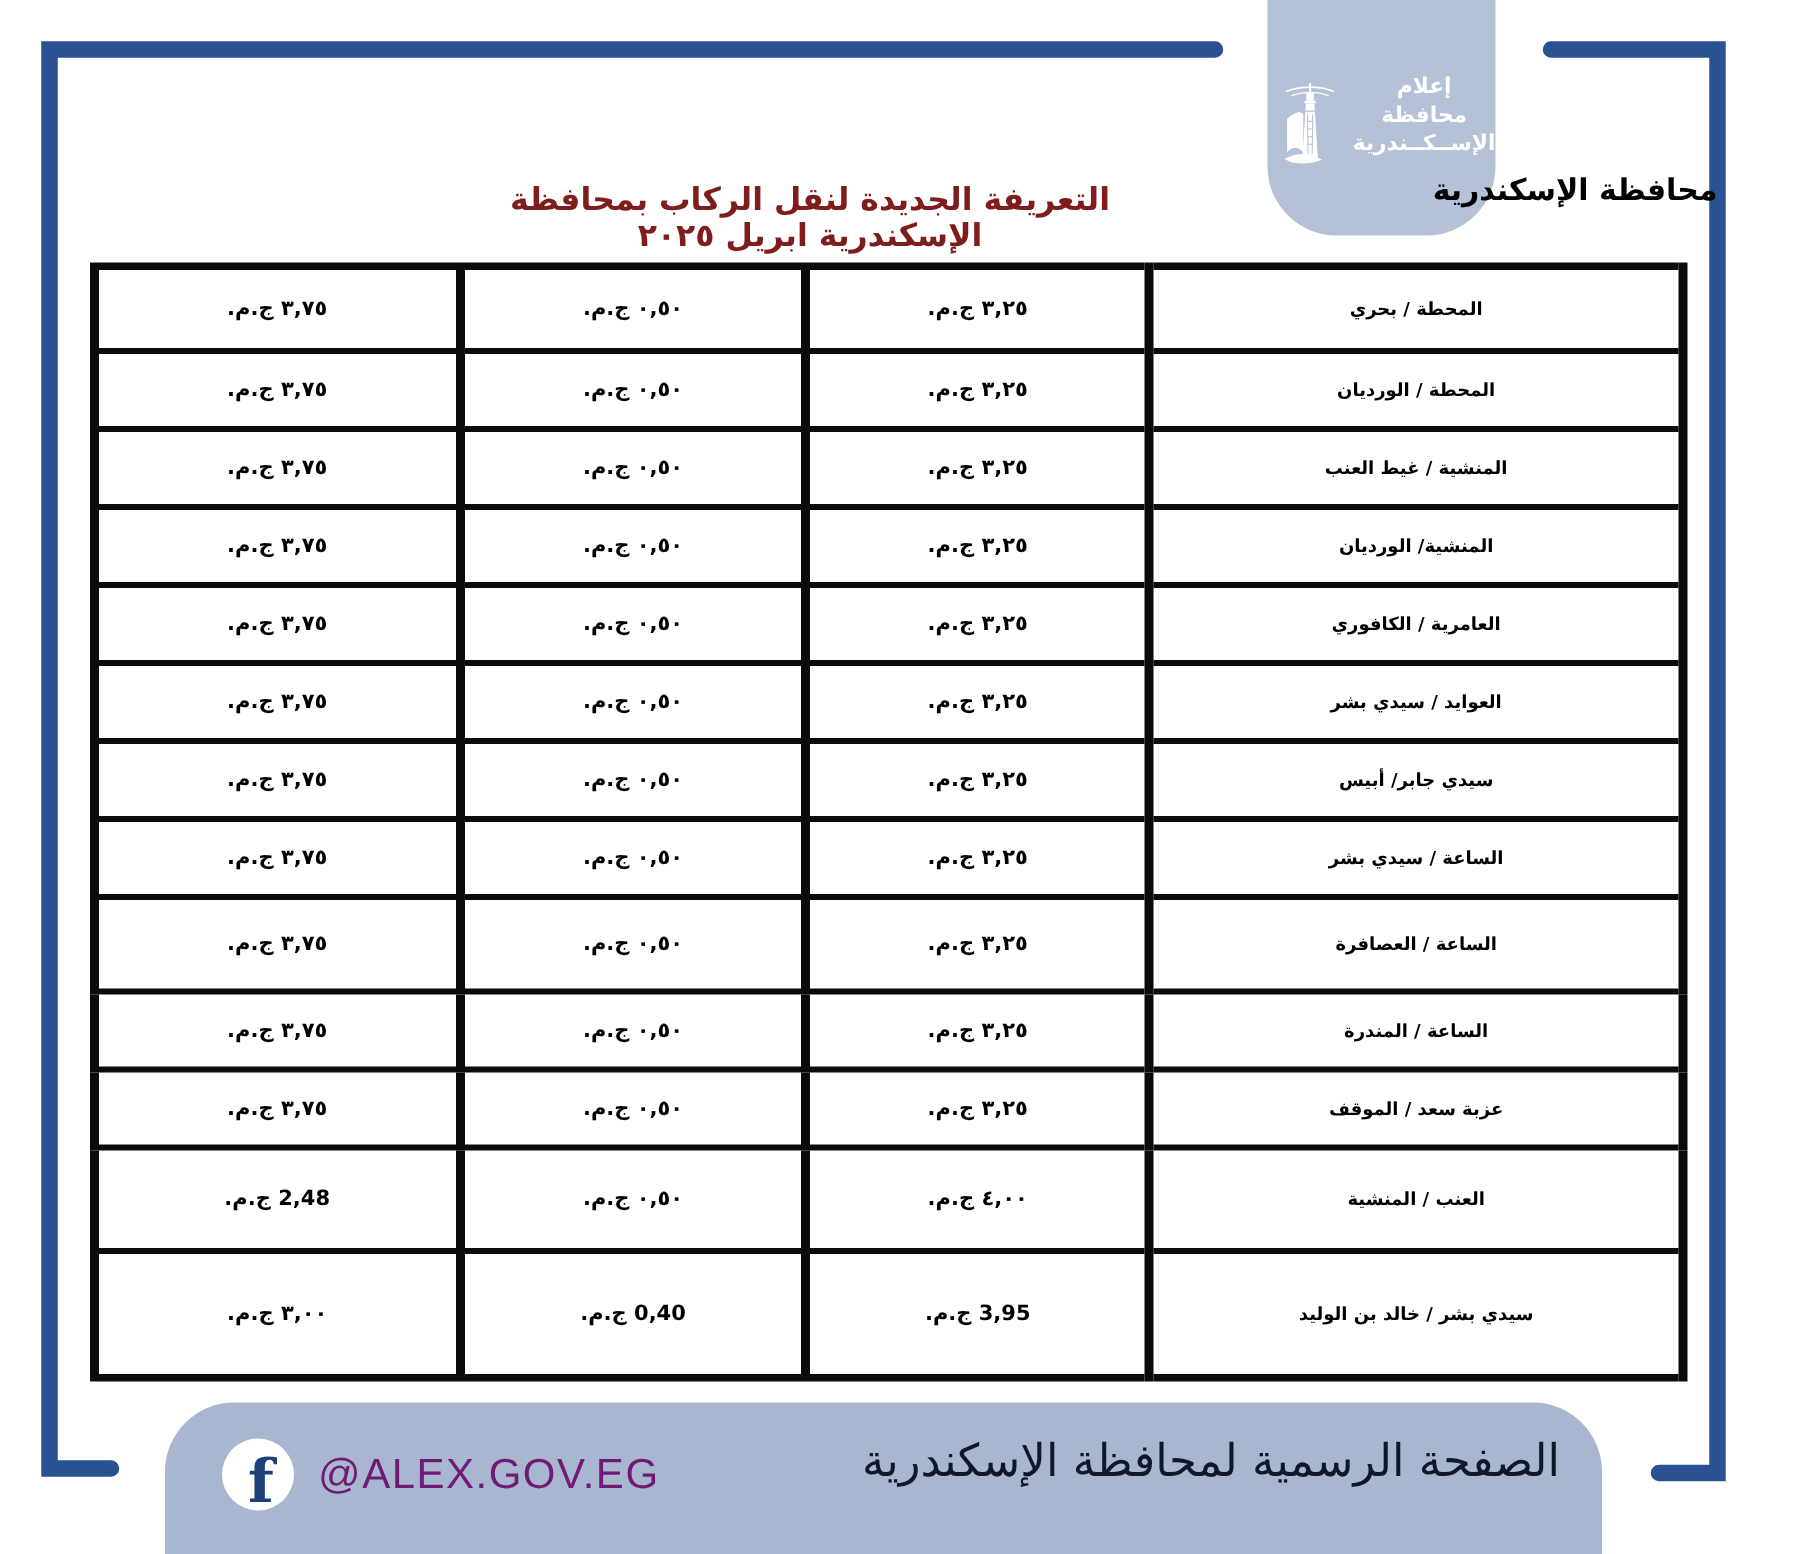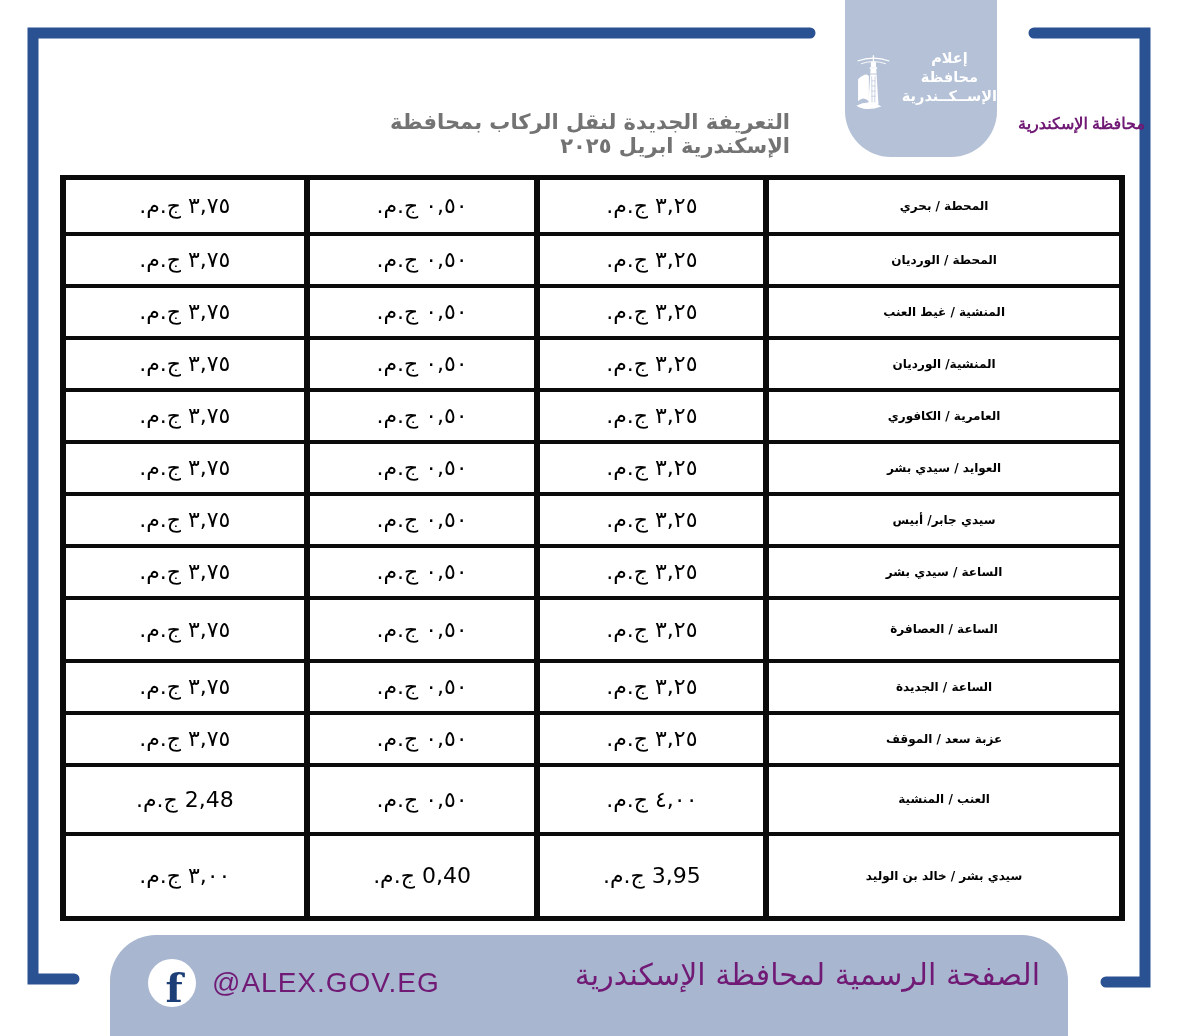--- a/index.html
+++ b/index.html
@@ -21,43 +21,43 @@
     display:flex;flex-direction:row;align-items:center;justify-content:flex-start;
   }
   .logo svg{margin-top:6px;}
   .logo-text{
     color:#ffffff;font-size:14.5px;font-weight:bold;line-height:1.3;
     text-align:center;margin-top:-2px;direction:rtl;
   }
 
   .gov-label{
     position:absolute;right:55px;top:114px;
-    font-size:16px;font-weight:bold;color:#701a75;direction:rtl;font-family:Liberation Serif, serif;
+    font-size:20px;font-weight:bold;color:#000000;direction:rtl;
   }
 
   .page-title{
-    position:absolute;left:290px;top:110px;width:500px;
-    text-align:right;font-size:21px;font-weight:bold;color:#737373;direction:rtl;
+    position:absolute;left:290px;top:121px;width:500px;
+    text-align:center;font-size:21px;font-weight:bold;color:#7f1d1d;direction:rtl;
   }
 
   
   table.fares{
     position:absolute;left:60px;top:175px;width:1065px;
     border-collapse:collapse;direction:rtl;
     table-layout:fixed;
   }
   table.fares{border:5px solid #0b0b0b;}
   table.fares td{
     border:4px solid #0b0b0b;border-left-width:6px;border-right-width:6px;
     text-align:center;vertical-align:middle;
     color:#000;background:#fff;
     padding:0 6px;
   }
   td.route{font-size:12px;font-weight:bold;}
-  td.fare{font-size:22px;font-weight:normal;}
+  td.fare{font-size:14px;font-weight:bold;}
   tbody tr{height:52px;}
   tbody tr:nth-child(1){height:56px;}
   tbody tr:nth-child(9){height:63px;}
   tbody tr:nth-child(12){height:69px;}
   tbody tr:nth-child(13){height:85px;}
 
   
   .footer{
     position:absolute;left:110px;top:935px;width:958px;height:101px;
     background:#a9b6d0;border-radius:46px 46px 0 0;
@@ -75,21 +75,21 @@
     font-family:"DejaVu Serif",serif;
     font-weight:bold;font-size:40px;line-height:0.95;color:#1d3f77;
     transform:translateX(2px);
   }
   .fb-handle{
     color:#701a75;font-size:28px;letter-spacing:1px;
     font-family:"Liberation Sans",sans-serif;font-weight:400;
   }
   .footer-arabic{
     position:absolute;right:28px;top:22px;
-    color:#701a75;font-size:30px;font-weight:500;direction:rtl;
+    color:#0f172a;font-size:30px;font-weight:500;direction:rtl;
     font-family:"DejaVu Sans",sans-serif;
   }
 </style>
 </head>
 <body>
 
 <div id="canvas">
 
   <svg id="brackets" viewBox="0 0 1200 1036" xmlns="http://www.w3.org/2000/svg">
     <path d="M 810 33 L 33 33 L 33 979 L 74 979" fill="none" stroke="#2a5191" stroke-width="11" stroke-linecap="round" stroke-linejoin="miter"></path>
@@ -185,21 +185,21 @@
       <td class="fare">٠,٥٠ ج.م.</td>
       <td class="fare">٣,٧٥ ج.م.</td>
     </tr>
         <tr>
       <td class="route">الساعة / العصافرة</td>
       <td class="fare">٣,٢٥ ج.م.</td>
       <td class="fare">٠,٥٠ ج.م.</td>
       <td class="fare">٣,٧٥ ج.م.</td>
     </tr>
         <tr>
-      <td class="route">الساعة / الجديدة</td>
+      <td class="route">الساعة / المندرة</td>
       <td class="fare">٣,٢٥ ج.م.</td>
       <td class="fare">٠,٥٠ ج.م.</td>
       <td class="fare">٣,٧٥ ج.م.</td>
     </tr>
         <tr>
       <td class="route">عزبة سعد / الموقف</td>
       <td class="fare">٣,٢٥ ج.م.</td>
       <td class="fare">٠,٥٠ ج.م.</td>
       <td class="fare">٣,٧٥ ج.م.</td>
     </tr>

